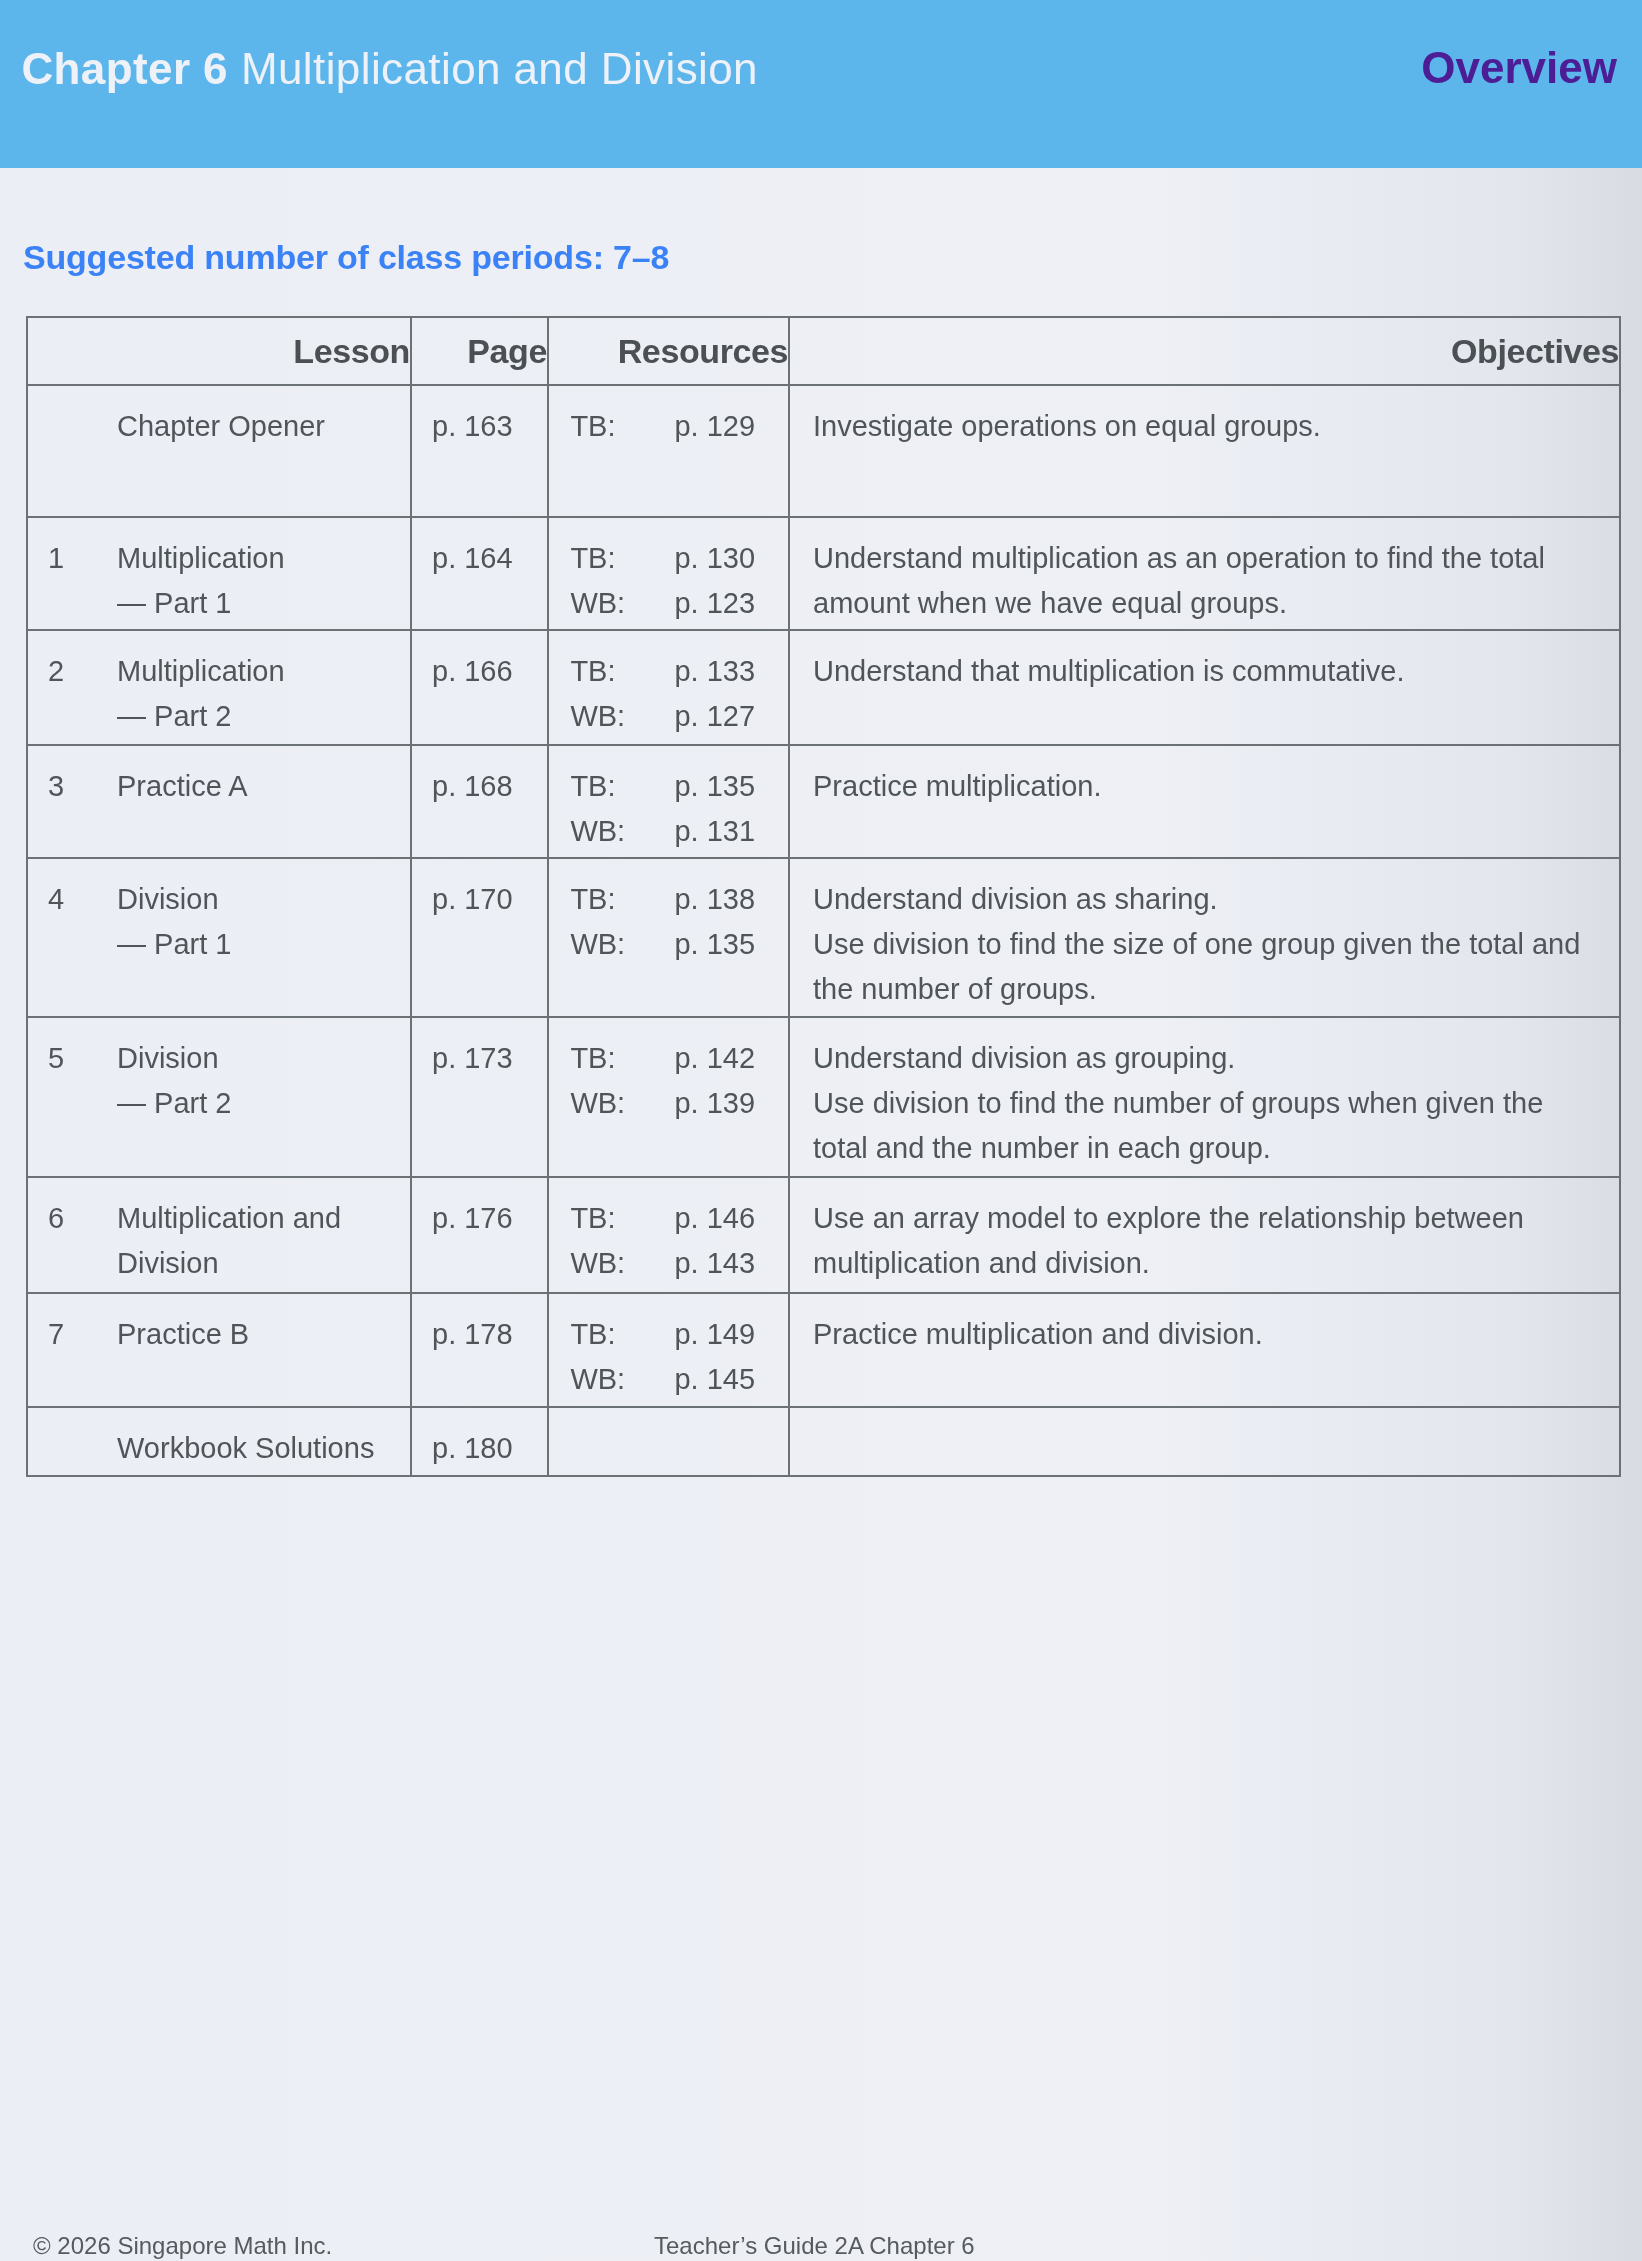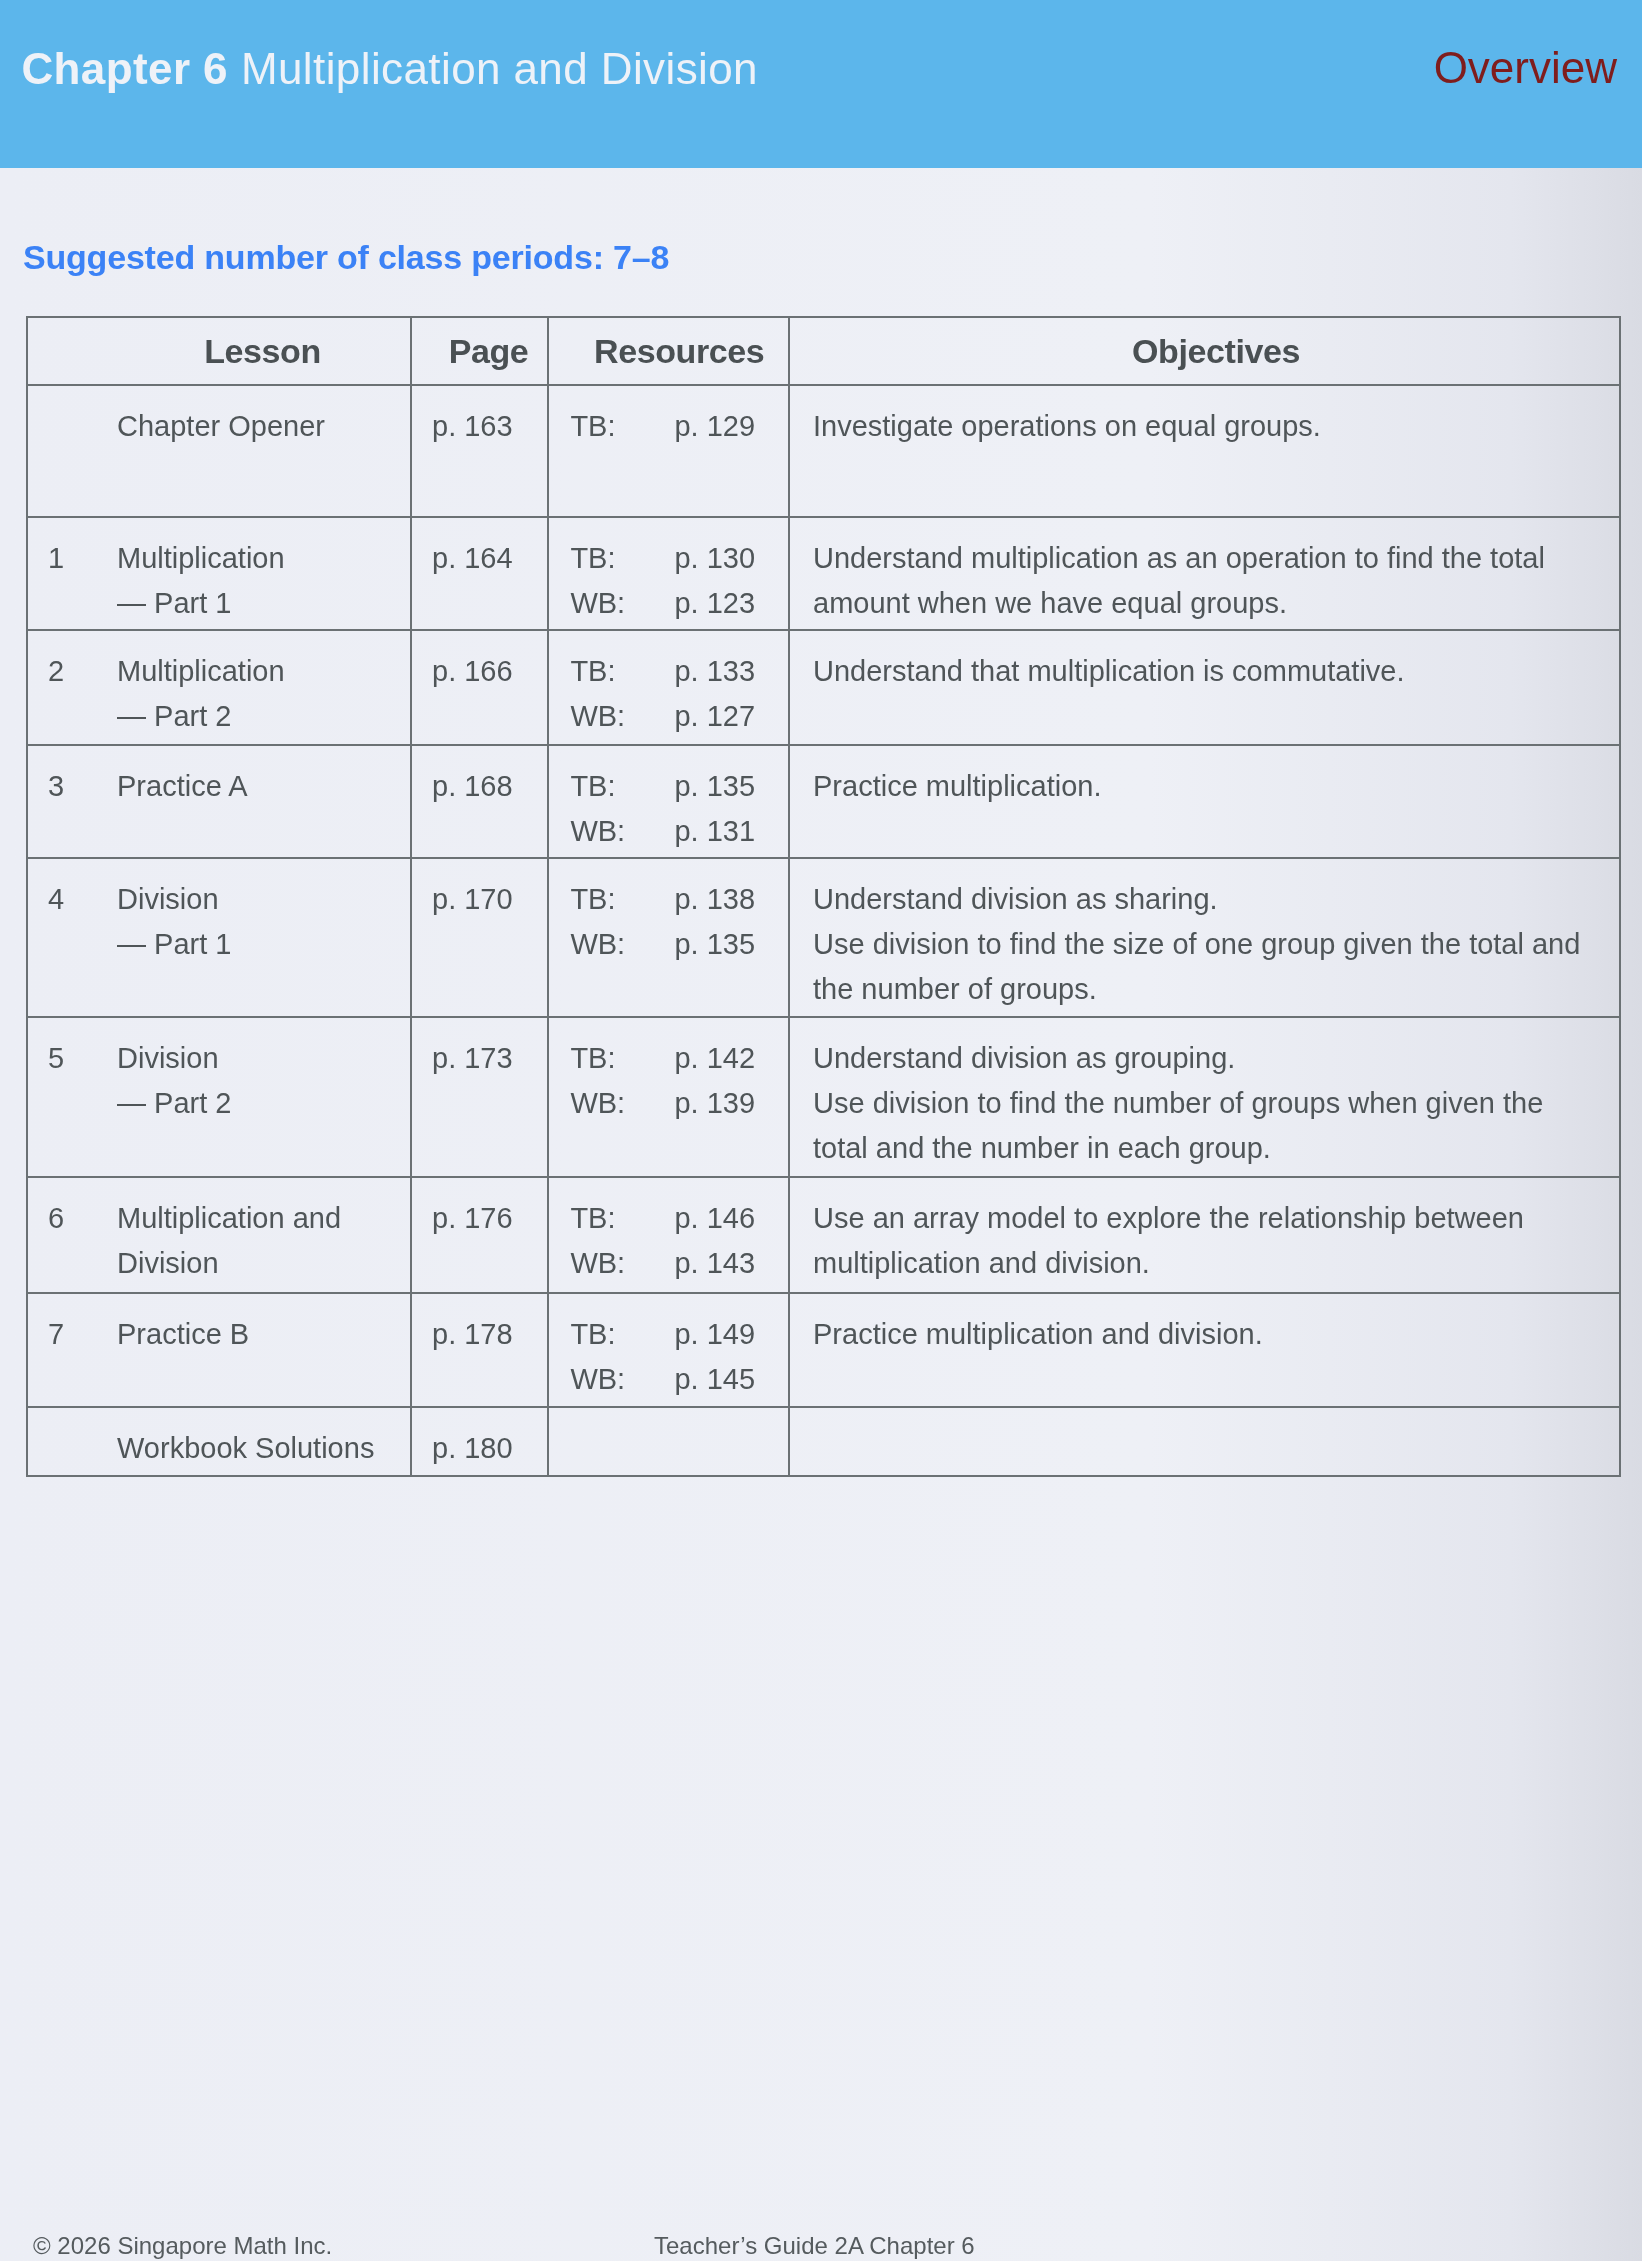--- a/index.html
+++ b/index.html
@@ -36,22 +36,22 @@
     }
     .chapter-title .name {
       font-weight: normal;
       margin-left: 13px;
     }
     .overview-label {
       position: absolute;
       right: 26px;
       top: 43px;
       font-size: 44px;
-      font-weight: normal;
-      color: #7f1d1d;
+      font-weight: bold;
+      color: #4c1d95;
     }
     .subtitle {
       position: absolute;
       left: 23px;
       top: 238px;
       font-size: 34px;
       font-weight: bold;
       color: #3b82f6;
       letter-spacing: -0.2px;
     }
@@ -66,21 +66,21 @@
     .overview-table th,
     .overview-table td {
       border: 2.1px solid #6b7174;
       vertical-align: top;
       padding: 0;
     }
     .overview-table th {
       height: 66px;
       font-size: 34px;
       font-weight: bold;
-      text-align: center;
+      text-align: right;
       color: #4a5053;
       vertical-align: middle;
       letter-spacing: -0.4px;
     }
     .overview-table td {
       font-size: 29px;
       line-height: 45px;
       color: #4f5558;
     }
     .col-lesson { width: 384px; }

